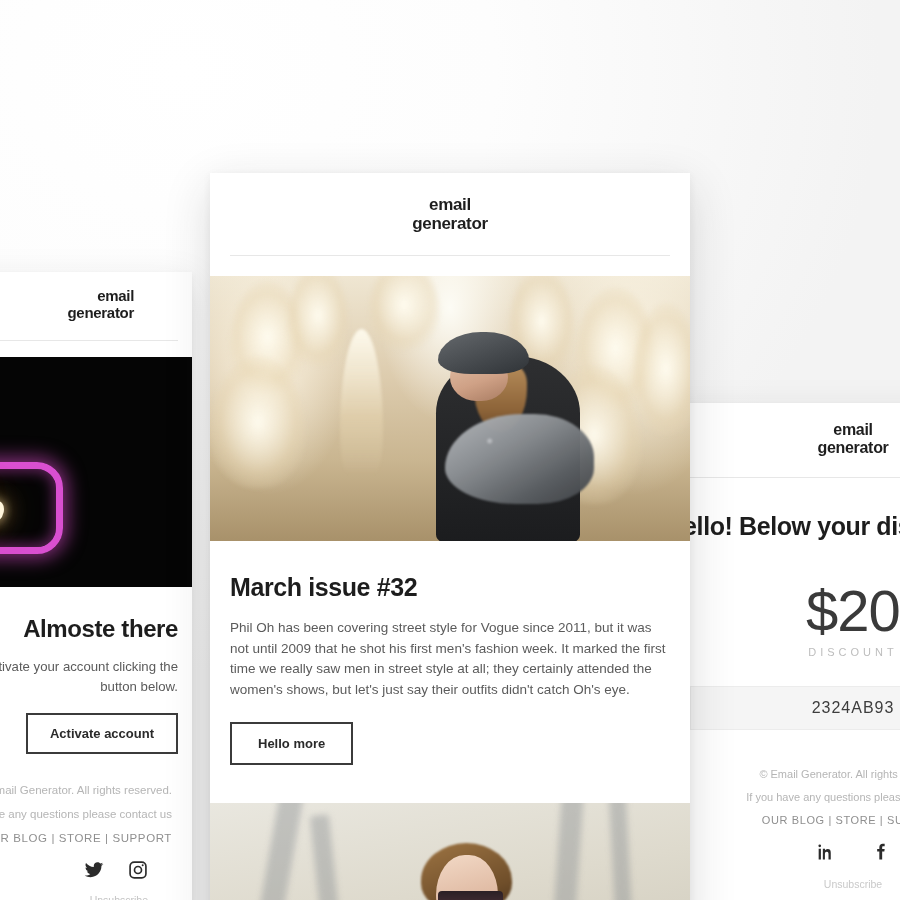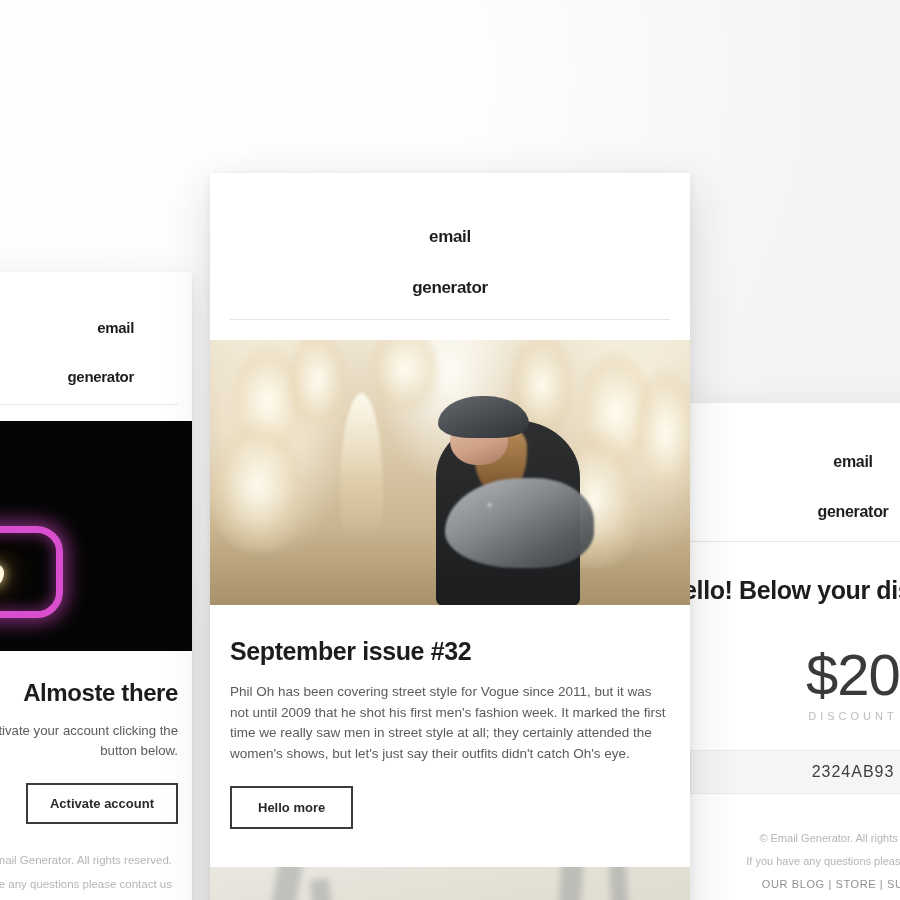--- a/index.html
+++ b/index.html
@@ -23,21 +23,21 @@
   }
   .card-inner { position:relative; width:100%; height:100%; background:#fff; }
 
   .brand {
     text-align:center;
     font-weight:bold;
     color:#1e1e1e;
     letter-spacing:-0.3px;
     line-height:1.12;
   }
-  .brand .l1, .brand .l2 { display:block;margin-top:32px; }
+  .brand .l1, .brand .l2 { display:block; }
   .rule { height:1px; background:#e7e7e7; }
 
   .hero { width:100%; background:#cfc3ad; position:relative; overflow:hidden; }
 
   .headline { font-weight:bold; color:#1d1d1d; letter-spacing:-0.4px; }
   .body-copy { color:#5b5b5b; }
 
   .btn {
     display:inline-block;
     border:2px solid #3b3b3b;
@@ -72,21 +72,21 @@
     left:-88px; top:272px; width:280px; height:680px;
     box-shadow:0 12px 36px rgba(40,40,40,.13), 0 2px 6px rgba(0,0,0,.05);
   }
   #card-left .brand { padding-top:16px; font-size:15px; text-align:right; padding-right:58px; }
   #card-left .hdr-rule { margin:18px 14px 0 14px; }
   #card-left .hero { height:230px; margin-top:16px; background:#050505; }
   #card-left .content { padding:0 14px; }
   #card-left .headline { font-size:24px; margin-top:28px; text-align:right; }
   #card-left .body-copy { font-size:13.2px; line-height:20px; margin-top:14px; text-align:right; }
   #card-left .btnwrap { text-align:right; }
-  #card-left .btn { margin-top:22px; font-size:13px; padding:11px 22px; }
+  #card-left .btn { margin-top:16px; font-size:13px; padding:11px 22px; }
   #card-left .footer { margin-top:30px; }
   #card-left .foot-line { font-size:11.5px; margin-bottom:12px; text-align:right; padding-right:6px; }
   #card-left .foot-links { font-size:11.5px; margin-bottom:16px; text-align:right; padding-right:6px; }
   #card-left .socials { justify-content:flex-end; gap:24px; padding-right:30px; }
   #card-left .unsub { font-size:10.5px; color:#c3c3c3; text-align:right; padding-right:30px; margin-top:14px; }
 
   
   #card-right {
     left:658px; top:403px; width:390px; height:560px;
     box-shadow:0 12px 36px rgba(40,40,40,.13), 0 2px 6px rgba(0,0,0,.05);
@@ -319,21 +319,21 @@
           <div class="stalk"></div>
           <div class="figure-body"></div>
           <div class="figure-hair"></div>
           <div class="figure-head"></div>
           <div class="figure-hat"></div>
           <div class="figure-shawl"></div>
         </div>
       </div>
 
       <div class="content">
-        <div class="headline">September issue #32</div>
+        <div class="headline">March issue #32</div>
         <div class="body-copy">Phil Oh has been covering street style for Vogue since 2011, but it was not until 2009 that he shot his first men's fashion week. It marked the first time we really saw men in street style at all; they certainly attended the women's shows, but let's just say their outfits didn't catch Oh's eye.</div>
         <div class="btn">Hello more</div>
       </div>
 
       <div class="hero hero2">
         <div class="shop-scene">
           <div class="shop-shadow" style="left:12%; top:-6%; width:5%;  height:70%; transform:rotate(10deg);"></div>
           <div class="shop-shadow" style="left:22%; top:6%;  width:4%;  height:60%; transform:rotate(-6deg);"></div>
           <div class="shop-shadow" style="left:72%; top:-8%; width:4.5%;height:90%; transform:rotate(4deg);"></div>
           <div class="shop-shadow" style="left:84%; top:-4%; width:3.5%;height:80%; transform:rotate(-3deg);"></div>

